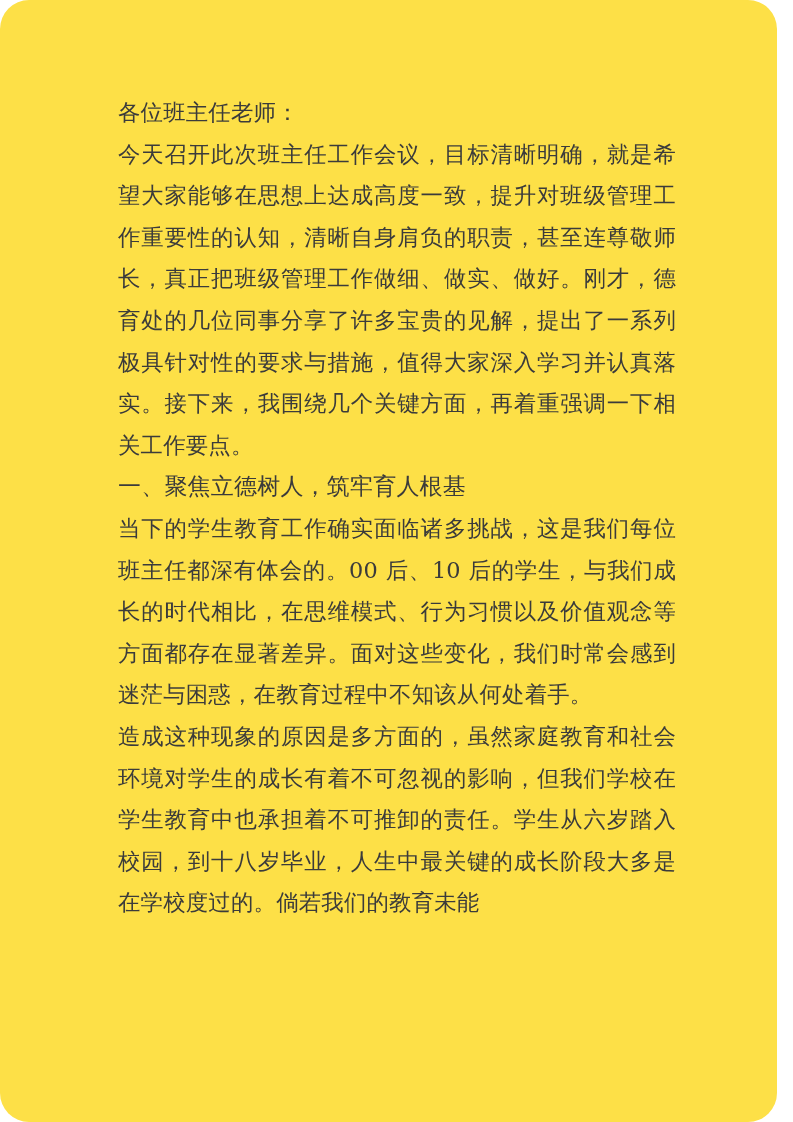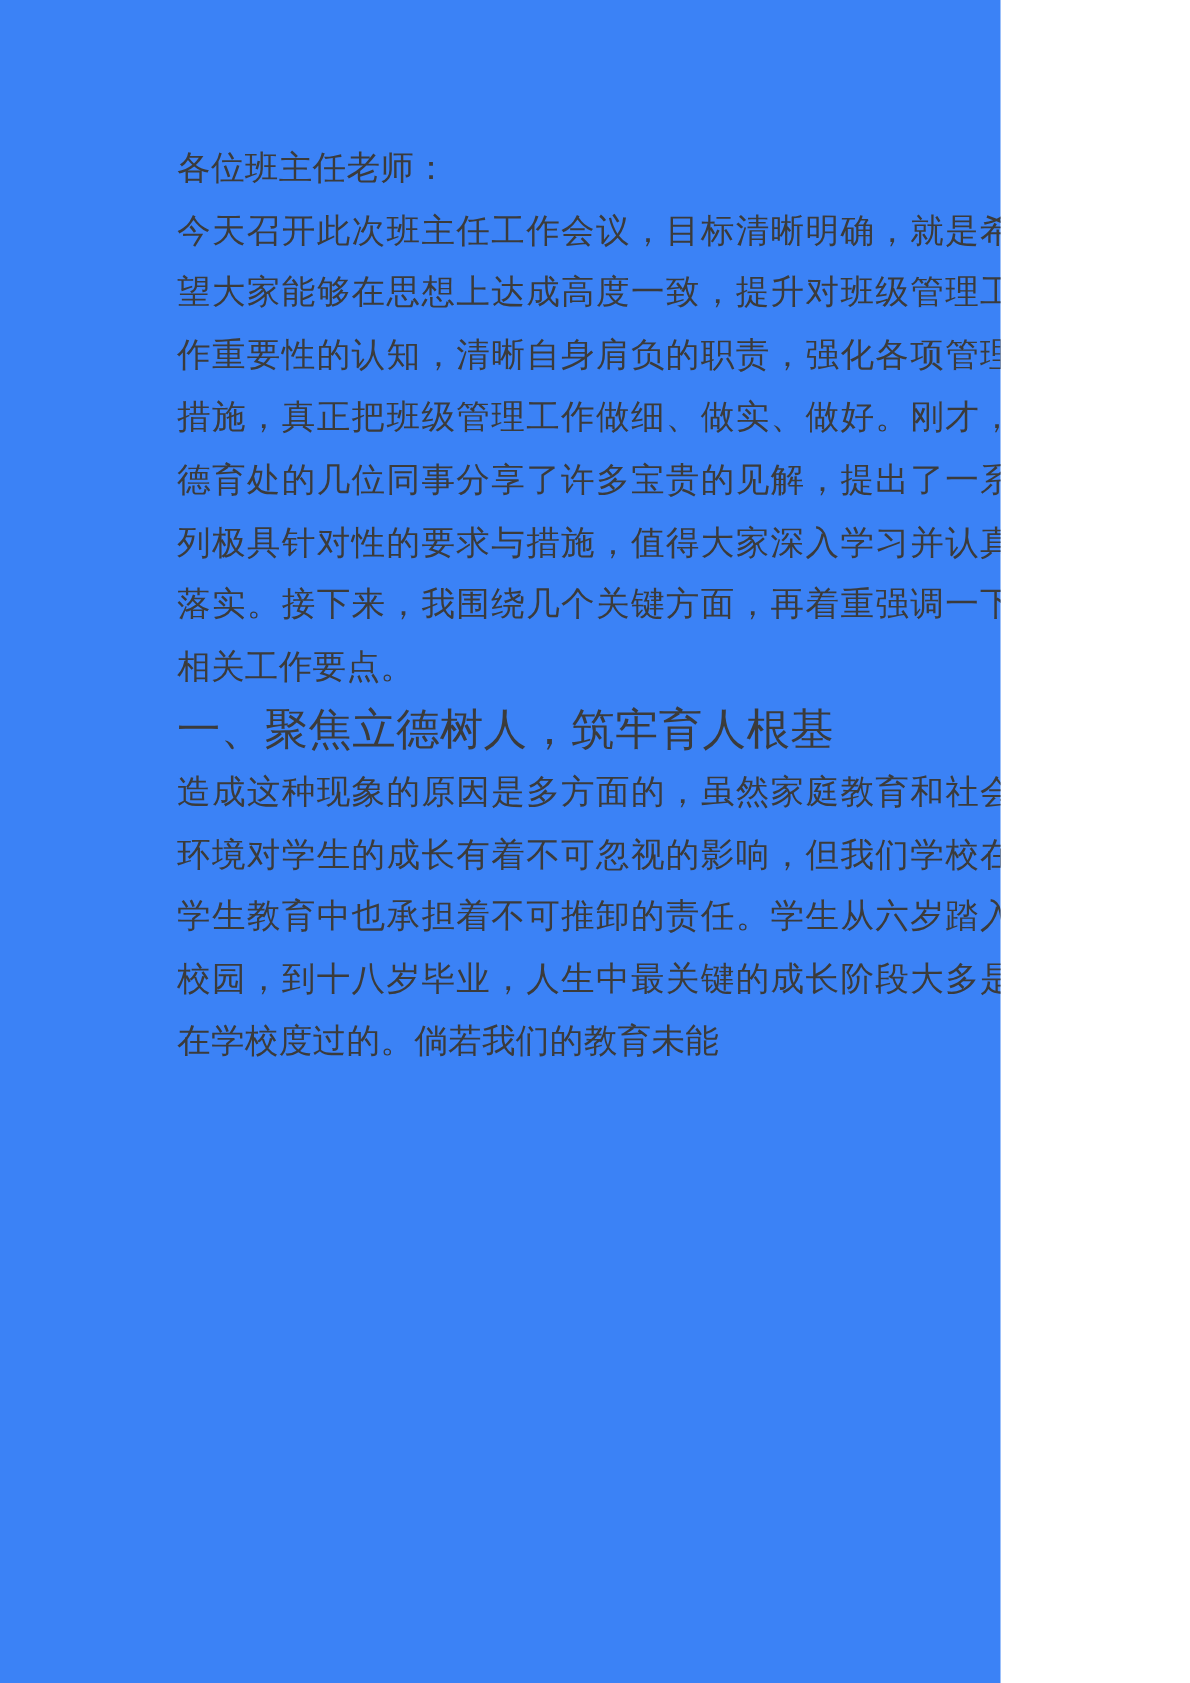--- a/index.html
+++ b/index.html
@@ -3,25 +3,26 @@
 <meta charset="utf-8">
 <style>
   html, body {
     margin: 0;
     padding: 0;
     background: #ffffff;
   }
 
   .page {
     position: relative;
-    width: 667px;
+    width: 777px;
     height: 1122px;
-    background: #3b82f6;
+    background: #fde047;
     overflow: hidden;
     box-sizing: border-box;
+    border-radius: 29px;
   }
 
   .doc-body {
     position: absolute;
     left: 118px;
     top: 92px;
     width: 558px;
   }
 
   
@@ -44,38 +45,39 @@
     margin-top: 0;
   }
 
   
   .para.no-justify {
     text-align: left;
   }
 
   .heading {
     font-family: "DejaVu Serif", "Liberation Serif", serif;
-    font-size: 29px;
+    font-size: 23px;
     line-height: 41.6px;
     color: #3b3b3b;
     text-align: left;
     letter-spacing: 0.2px;
     margin: 0;
   }
 </style>
 </head>
 <body>
 
 <div class="page">
   <div class="doc-body">
 
     <p class="para no-justify">各位班主任老师：</p>
 
-    <p class="para">今天召开此次班主任工作会议，目标清晰明确，就是希望大家能够在思想上达成高度一致，提升对班级管理工作重要性的认知，清晰自身肩负的职责，强化各项管理措施，真正把班级管理工作做细、做实、做好。刚才，德育处的几位同事分享了许多宝贵的见解，提出了一系列极具针对性的要求与措施，值得大家深入学习并认真落实。接下来，我围绕几个关键方面，再着重强调一下相关工作要点。</p>
+    <p class="para">今天召开此次班主任工作会议，目标清晰明确，就是希望大家能够在思想上达成高度一致，提升对班级管理工作重要性的认知，清晰自身肩负的职责，甚至连尊敬师长，真正把班级管理工作做细、做实、做好。刚才，德育处的几位同事分享了许多宝贵的见解，提出了一系列极具针对性的要求与措施，值得大家深入学习并认真落实。接下来，我围绕几个关键方面，再着重强调一下相关工作要点。</p>
 
     <p class="heading">一、聚焦立德树人，筑牢育人根基</p>
 
+    <p class="para">当下的学生教育工作确实面临诸多挑战，这是我们每位班主任都深有体会的。00 后、10 后的学生，与我们成长的时代相比，在思维模式、行为习惯以及价值观念等方面都存在显著差异。面对这些变化，我们时常会感到迷茫与困惑，在教育过程中不知该从何处着手。</p>
 
 
     <p class="para">造成这种现象的原因是多方面的，虽然家庭教育和社会环境对学生的成长有着不可忽视的影响，但我们学校在学生教育中也承担着不可推卸的责任。学生从六岁踏入校园，到十八岁毕业，人生中最关键的成长阶段大多是在学校度过的。倘若我们的教育未能</p>
 
   </div>
 </div>
 
 </body></html>

